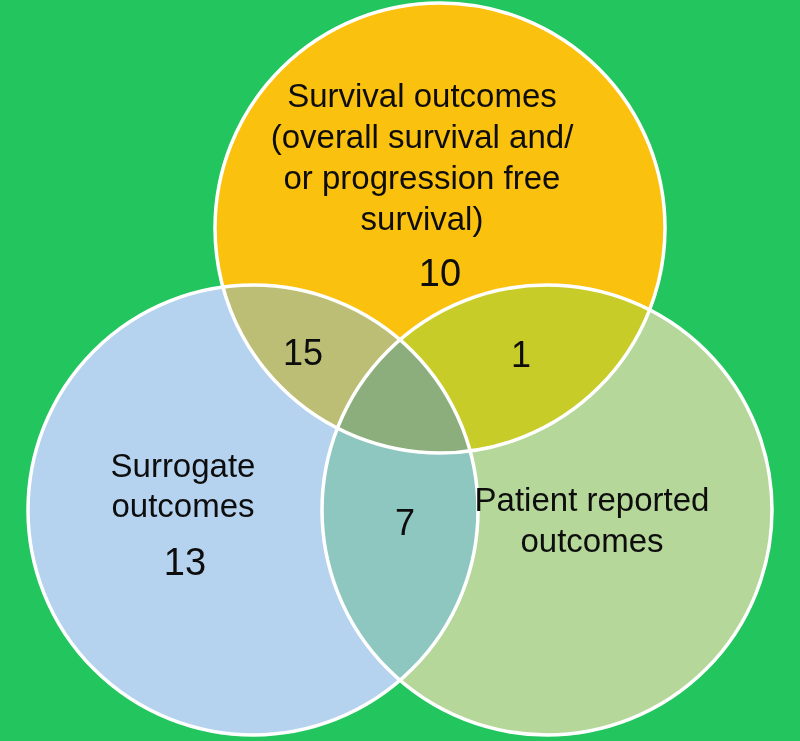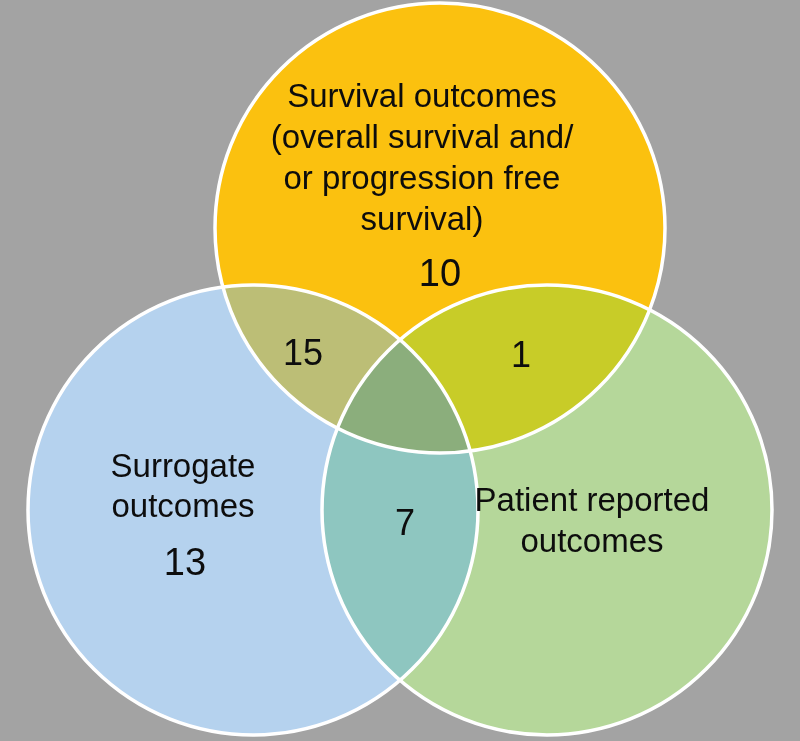--- a/index.html
+++ b/index.html
@@ -40,21 +40,21 @@
   .set-count {
     font-size: 38px;
   }
   .overlap-count {
     font-size: 36px;
   }
 </style>
 </head>
 <body>
 
-<div id="venn-stage" style="background: #a3a3a3;">
+<div id="venn-stage" style="background: #22c55e;">
 
   <svg id="venn-svg" viewBox="0 0 800 741" xmlns="http://www.w3.org/2000/svg">
 
     <defs>
       <clipPath id="clip-survival">
         <circle cx="440" cy="228" r="225"></circle>
       </clipPath>
       <clipPath id="clip-surrogate">
         <circle cx="253" cy="510" r="225"></circle>
       </clipPath>

